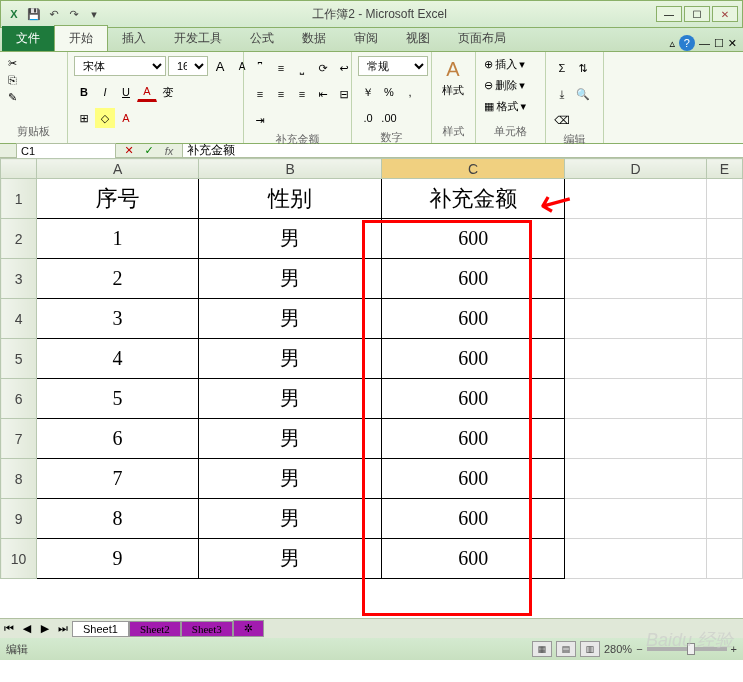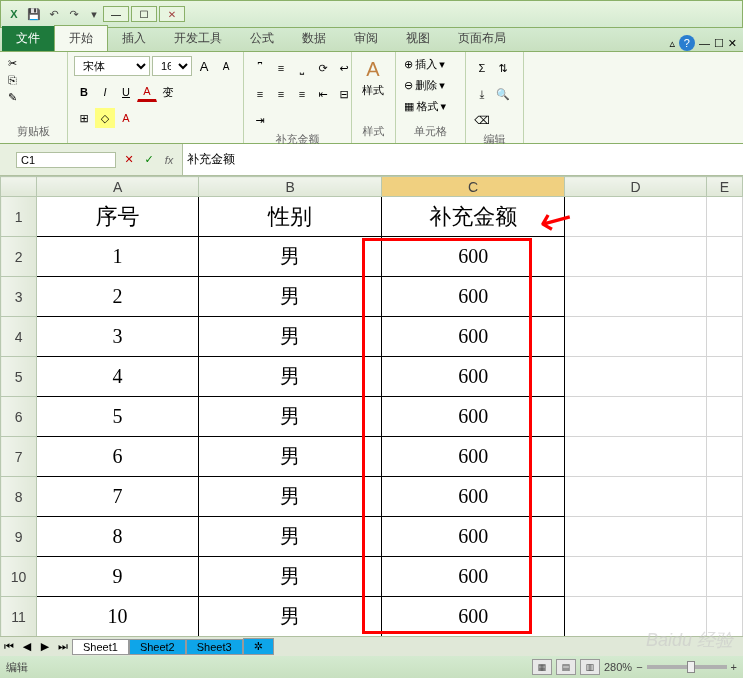--- a/index.html
+++ b/index.html
@@ -31,21 +31,21 @@
     .paste-icon::before { content: ''; position: absolute; top: -4px; left: 8px; width: 14px; height: 6px; background: #888; border-radius: 2px; }
     .small-btns { display: flex; flex-direction: column; gap: 2px; }
     .small-btn { font-size: 11px; padding: 1px 2px; display: flex; align-items: center; gap: 2px; }
     
     .font-row { display: flex; gap: 2px; align-items: center; }
     .font-select { border: 1px solid #b0c0a0; background: #fff; font-size: 11px; padding: 1px 4px; height: 20px; }
     .btn-row { display: flex; gap: 1px; margin-top: 2px; }
     .mini-btn { width: 20px; height: 20px; border: 1px solid transparent; font-size: 11px; display: flex; align-items: center; justify-content: center; }
     
     
-    .formula-bar { height: 32px; background: #e8f0e0; border-bottom: 1px solid #b0c0a0; display: flex; align-items: center; }
+    .formula-bar { height: 14px; background: #e8f0e0; border-bottom: 1px solid #b0c0a0; display: flex; align-items: center; }
     .name-box { width: 100px; border: 1px solid #b0c0a0; background: #fff; font-size: 11px; padding: 1px 4px; margin-left: 16px; }
     .fx-btns { display: flex; gap: 2px; margin: 0 4px; }
     .fx-btn { width: 18px; height: 18px; font-size: 11px; display: flex; align-items: center; justify-content: center; color: #666; }
     .formula-input { flex: 1; border: none; background: #fff; font-size: 12px; padding: 1px 4px; border-left: 1px solid #b0c0a0; height: 100%; }
     
     
     .grid-area { position: relative; height: 460px; overflow: hidden; background: #fff; }
     table.grid { border-collapse: collapse; width: 100%; }
     .col-header th { background: linear-gradient(#f0f4ec, #e0e8d8); border: 1px solid #b8c8b0; font-size: 14px; font-weight: normal; color: #444; height: 20px; }
     .col-header th.selected { background: #f0d080; }
@@ -56,21 +56,21 @@
     .corner { width: 34px; background: #e0e8d8; border: 1px solid #b8c8b0; }
     
     .highlight-box { position: absolute; border: 3px solid #ff0000; pointer-events: none; }
     .arrow { position: absolute; color: #ff0000; font-size: 40px; }
     
     
     .sheet-bar { height: 20px; background: #e0e8d8; display: flex; align-items: center; border-top: 1px solid #b0c0a0; font-size: 11px; }
     .sheet-nav { display: flex; gap: 0; }
     .sheet-nav-btn { width: 18px; height: 18px; display: flex; align-items: center; justify-content: center; }
     .sheet-tab { background: #fff; border: 1px solid #999; padding: 1px 10px; font-size: 11px; }
-    .sheet-tab.inactive { background: #0ea5e9; }
+    .sheet-tab.inactive { background: #a21caf; font-family: Liberation Serif, serif; }
     .hscroll-spacer { flex: 1; }
     
     
     .status-bar { height: 22px; background: linear-gradient(#d4ead0, #c8e0c0); display: flex; align-items: center; padding: 0 6px; font-size: 11px; color: #444; }
     .status-right { margin-left: auto; display: flex; align-items: center; gap: 4px; }
     .view-btn { width: 20px; height: 16px; border: 1px solid #999; background: #e8e8e8; font-size: 9px; display:flex; align-items:center; justify-content:center; }
     .zoom-slider { width: 80px; height: 4px; background: #b0b0b0; position: relative; }
     .zoom-thumb { position: absolute; width: 8px; height: 12px; background: #f0f0f0; border: 1px solid #888; top: -4px; left: 50%; }
     
     .watermark { position: absolute; bottom: 30px; right: 10px; color: rgba(200,200,200,0.6); font-size: 18px; font-style: italic; pointer-events:none; }
@@ -79,20 +79,21 @@
 <body>
 
 <div class="titlebar">
   <div class="qat">
     <span class="qat-btn" style="color:#1e7a3c;font-weight:bold">X</span>
     <span class="qat-btn">💾</span>
     <span class="qat-btn">↶</span>
     <span class="qat-btn">↷</span>
     <span class="qat-btn">▾</span>
   </div>
+  <div class="title-text">工作簿2 - Microsoft Excel</div>
   <div class="win-controls">
     <div class="win-btn">―</div>
     <div class="win-btn">☐</div>
     <div class="win-btn" style="color:#a04040">✕</div>
   </div>
 </div>
 
 <div class="ribbon-tabs">
   <div class="file-tab">文件</div>
   <div class="tab active">开始</div>
@@ -120,21 +121,21 @@
         <div class="small-btn">⎘</div>
         <div class="small-btn">✎</div>
       </div>
     </div>
     <div class="group-label">剪贴板</div>
   </div>
 
   <div class="group" style="width:176px">
     <div class="group-content" style="flex-direction:column">
       <div class="font-row">
-        <select class="font-select" style="width:76px"><option>宋体</option></select>
+        <select class="font-select" style="width:92px"><option>宋体</option></select>
         <select class="font-select" style="width:40px"><option>16</option></select>
         <span class="mini-btn" style="font-size:13px">A</span>
         <span class="mini-btn" style="font-size:10px">A</span>
       </div>
       <div class="btn-row">
         <span class="mini-btn" style="font-weight:bold">B</span>
         <span class="mini-btn" style="font-style:italic">I</span>
         <span class="mini-btn" style="text-decoration:underline">U</span>
         <span class="mini-btn" style="color:#c00000;border-bottom:3px solid #c00000">A</span>
         <span class="mini-btn">变</span>
@@ -163,20 +164,35 @@
         <span class="mini-btn">⇤</span>
         <span class="mini-btn">⊟</span>
       </div>
       <div class="btn-row">
         <span class="mini-btn">⇥</span>
       </div>
     </div>
     <div class="group-label">补充金额</div>
   </div>
 
+  <div class="group" style="width:80px">
+    <div class="group-content" style="flex-direction:column">
+      <select class="font-select" style="width:70px"><option>常规</option></select>
+      <div class="btn-row">
+        <span class="mini-btn">￥</span>
+        <span class="mini-btn">%</span>
+        <span class="mini-btn">,</span>
+      </div>
+      <div class="btn-row">
+        <span class="mini-btn">.0</span>
+        <span class="mini-btn">.00</span>
+      </div>
+    </div>
+    <div class="group-label">数字</div>
+  </div>
 
   <div class="group" style="width:44px">
     <div class="group-content">
       <div class="big-btn">
         <span style="font-size:20px;color:#c08040">A</span>
         <span>样式</span>
       </div>
     </div>
     <div class="group-label">样式</div>
   </div>
@@ -304,28 +320,20 @@
     <td class="empty"></td>
         </tr>
         <tr>
     <td class="row-header">10</td>
     <td class="cell">9</td>
     <td class="cell">男</td>
     <td class="cell">600</td>
     <td class="empty"></td>
     <td class="empty"></td>
         </tr>
-        <tr>
-    <td class="row-header">11</td>
-    <td class="cell">10</td>
-    <td class="cell">男</td>
-    <td class="cell">600</td>
-    <td class="empty"></td>
-    <td class="empty"></td>
-        </tr>
       </tbody>
   </table>
   <div class="highlight-box" style="left:362px;top:62px;width:170px;height:396px"></div>
   <div class="arrow" style="left:540px;top:20px;transform:rotate(30deg)">↙</div>
 </div>
 
 <div class="sheet-bar">
   <div class="sheet-nav">
     <span class="sheet-nav-btn">⏮</span>
     <span class="sheet-nav-btn">◀</span>

